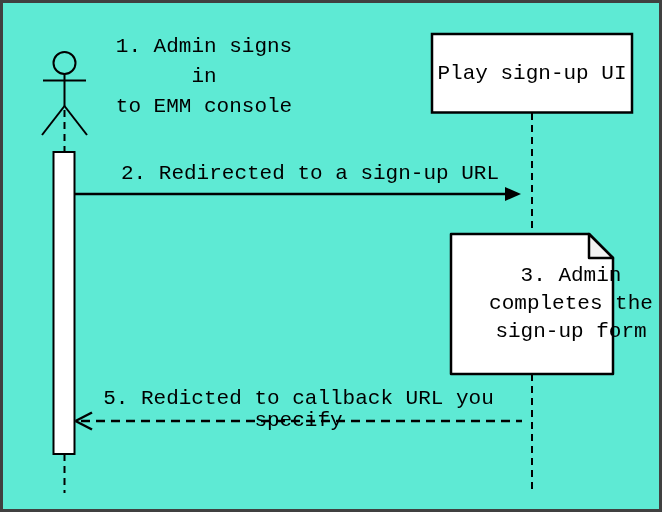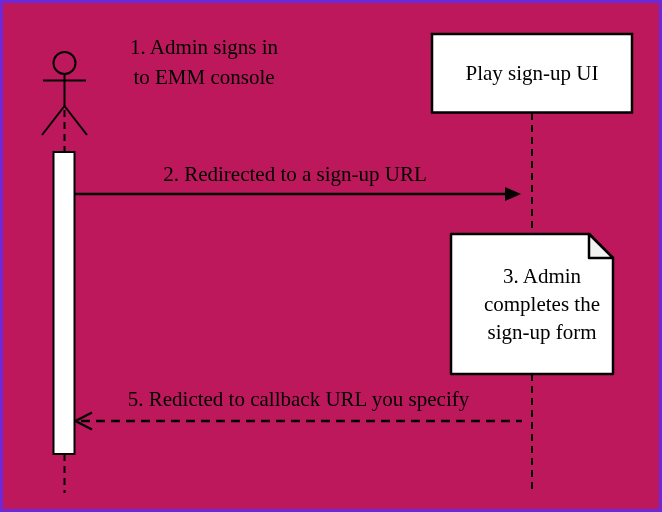--- a/index.html
+++ b/index.html
@@ -5,24 +5,24 @@
   html, body {
     margin: 0;
     padding: 0;
     background: #ffffff;
   }
   .frame {
     position: relative;
     width: 662px;
     height: 512px;
     box-sizing: border-box;
-    border: 3px solid #6d28d9;
-    background: #be185d;
+    border: 3px solid #404040;
+    background: #5eead4;
     overflow: hidden;
-    font-family: Liberation Serif, serif;
+    font-family: Liberation Mono, monospace;
   }
   .shapes {
     position: absolute;
     left: 0;
     top: 0;
     width: 656px;
     height: 506px;
   }
   .label {
     position: absolute;
@@ -32,29 +32,30 @@
     white-space: pre-line;
     line-height: 22px;
   }
   .label.step1 {
     left: 99px;
     top: 29px;
     width: 204px;
     line-height: 30px;
   }
   .label.step2 {
-    left: 69px;
+    left: 84px;
     top: 160px;
     width: 446px;
   }
   .label.step3 {
     left: 448px;
     top: 259px;
     width: 182px;
     line-height: 28px;
+    padding-left: 29px;
   }
   .label.step4 {
     left: 72px;
     top: 385px;
     width: 447px;
   }
   .box-label {
     position: absolute;
     left: 429px;
     top: 31px;

